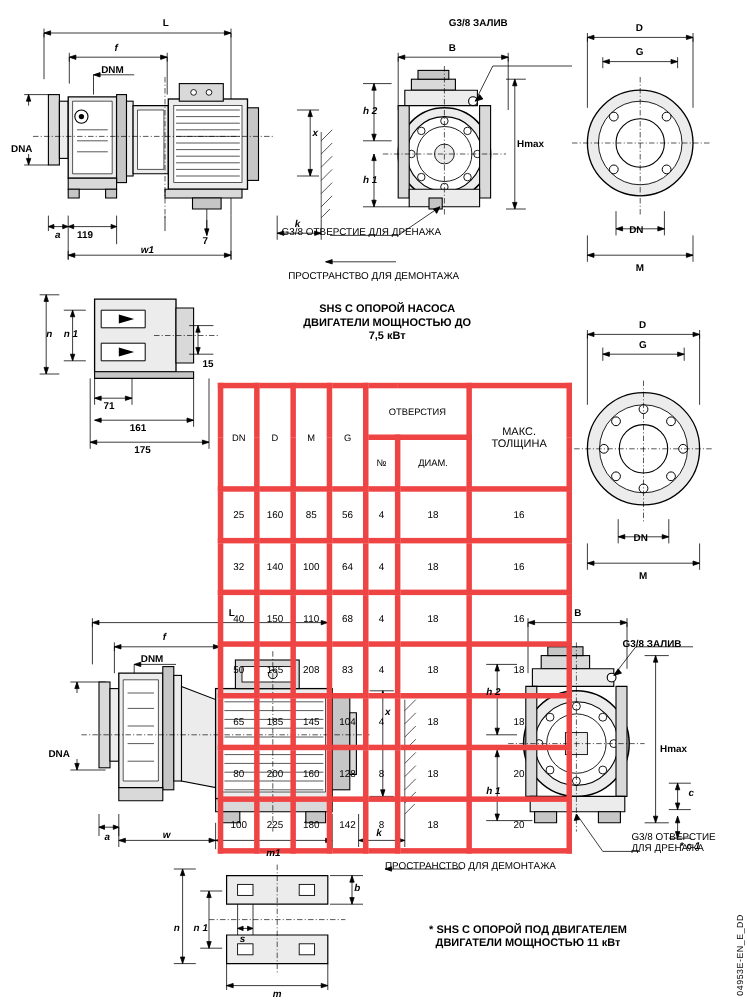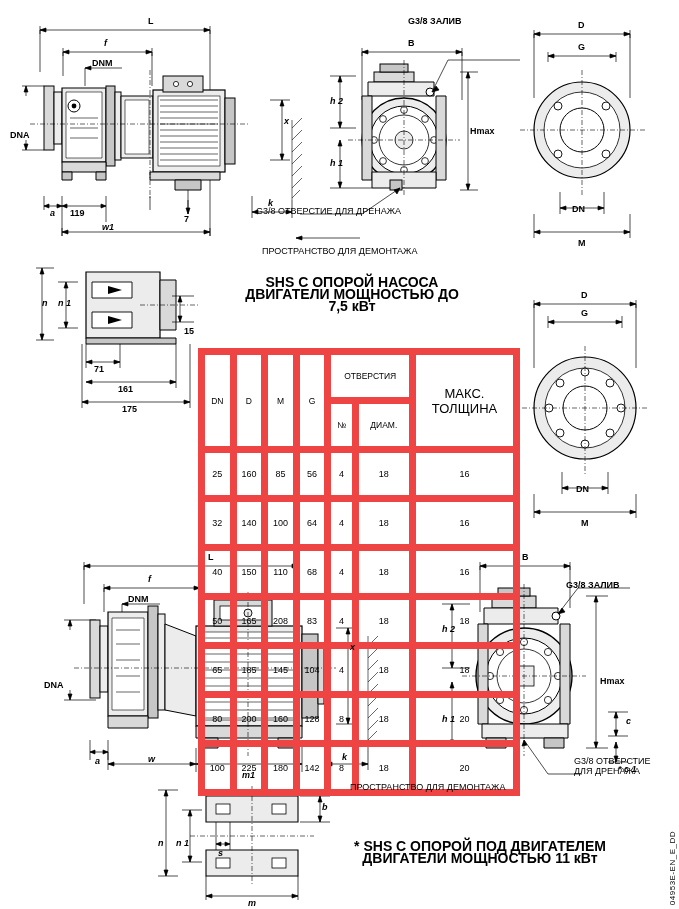--- a/index.html
+++ b/index.html
@@ -4,23 +4,23 @@
 <style>
   html,body{margin:0;padding:0;background:#fff;}
   body{width:679px;height:909px;position:relative;font-family:"Liberation Sans",sans-serif;color:#000;overflow:hidden;}
   .sheet{position:absolute;left:0;top:0;width:679px;height:909px;}
   .lbl{position:absolute;font-size:9px;line-height:10px;white-space:pre;}
   .lbl.b{font-weight:bold;}
   .it{font-style:italic;}
   svg{position:absolute;left:0;top:0;}
   
   .flanges{position:absolute;left:198px;top:348px;width:322px;border-collapse:collapse;font-size:9px;}
-  .flanges td,.flanges th{border:7px solid #ef4444;text-align:center;padding:14px 0;height:14px;font-weight:normal;}
+  .flanges td,.flanges th{border:5px solid #ef4444;text-align:center;padding:14px 0;height:14px;font-weight:normal;}
   .flanges th{font-size:8.5px;}
-  .title-c{position:absolute;text-align:center;font-size:14px;font-weight:bold;line-height:12px;white-space:pre;}
+  .title-c{position:absolute;text-align:center;font-size:10px;font-weight:bold;line-height:12px;white-space:pre;}
   .vcode{position:absolute;right:2px;bottom:4px;font-size:8px;writing-mode:vertical-rl;transform:rotate(180deg);letter-spacing:.5px;}
   .dim{stroke:#000;stroke-width:.7;fill:none;}
   .thin{stroke:#000;stroke-width:.6;fill:none;}
   .dash{stroke:#000;stroke-width:.6;fill:none;stroke-dasharray:5 2 1 2;}
   .gray{fill:#d9d9d9;}
   .lgray{fill:#ececec;}
   .mgray{fill:#c6c6c6;}
   .wht{fill:#ffffff;}
 </style>
 </head>
@@ -522,21 +522,21 @@
     </g>
   </svg>
 
   <div class="lbl b" style="left:148px;top:16px;">L</div>
   <div class="lbl b it" style="left:104px;top:38px;">f</div>
   <div class="lbl b" style="left:92px;top:58px;">DNM</div>
   <div class="lbl b" style="left:10px;top:130px;">DNA</div>
   <div class="lbl b it" style="left:50px;top:208px;">a</div>
   <div class="lbl b" style="left:70px;top:208px;">119</div>
   <div class="lbl b" style="left:184px;top:214px;">7</div>
-  <div class="lbl b it" style="left:102px;top:222px;font-style:italic;">w1</div>
+  <div class="lbl b it" style="left:128px;top:222px;font-style:italic;">w1</div>
   <div class="lbl b it" style="left:284px;top:116px;">x</div>
   <div class="lbl b it" style="left:268px;top:198px;">k</div>
 
   <div class="lbl b" style="left:408px;top:16px;">G3/8 ЗАЛИВ</div>
   <div class="lbl b" style="left:408px;top:38px;">B</div>
   <div class="lbl b it" style="left:330px;top:96px;">h 2</div>
   <div class="lbl b it" style="left:330px;top:158px;">h 1</div>
   <div class="lbl b" style="left:470px;top:126px;">Hmax</div>
   <div class="lbl" style="left:256px;top:206px;">G3/8 ОТВЕРСТИЕ ДЛЯ ДРЕНАЖА</div>
   <div class="lbl" style="left:262px;top:246px;">ПРОСТРАНСТВО ДЛЯ ДЕМОНТАЖА</div>
@@ -558,21 +558,21 @@
 7,5 кВт</div>
 
   <table class="flanges">
     <tbody>
       <tr>
         <th rowspan="2">DN</th>
         <th rowspan="2">D</th>
         <th rowspan="2">M</th>
         <th rowspan="2">G</th>
         <th colspan="2">ОТВЕРСТИЯ</th>
-        <th rowspan="2" style="white-space:pre-line;font-size:13px;">МАКС.
+        <th rowspan="2" style="white-space:pre-line;font-size:10px;">МАКС.
 ТОЛЩИНА</th>
       </tr>
       <tr>
         <th>№</th>
         <th>ДИАМ.</th>
       </tr>
       <tr>
           <td>25</td>
           <td>160</td>
           <td>85</td>

